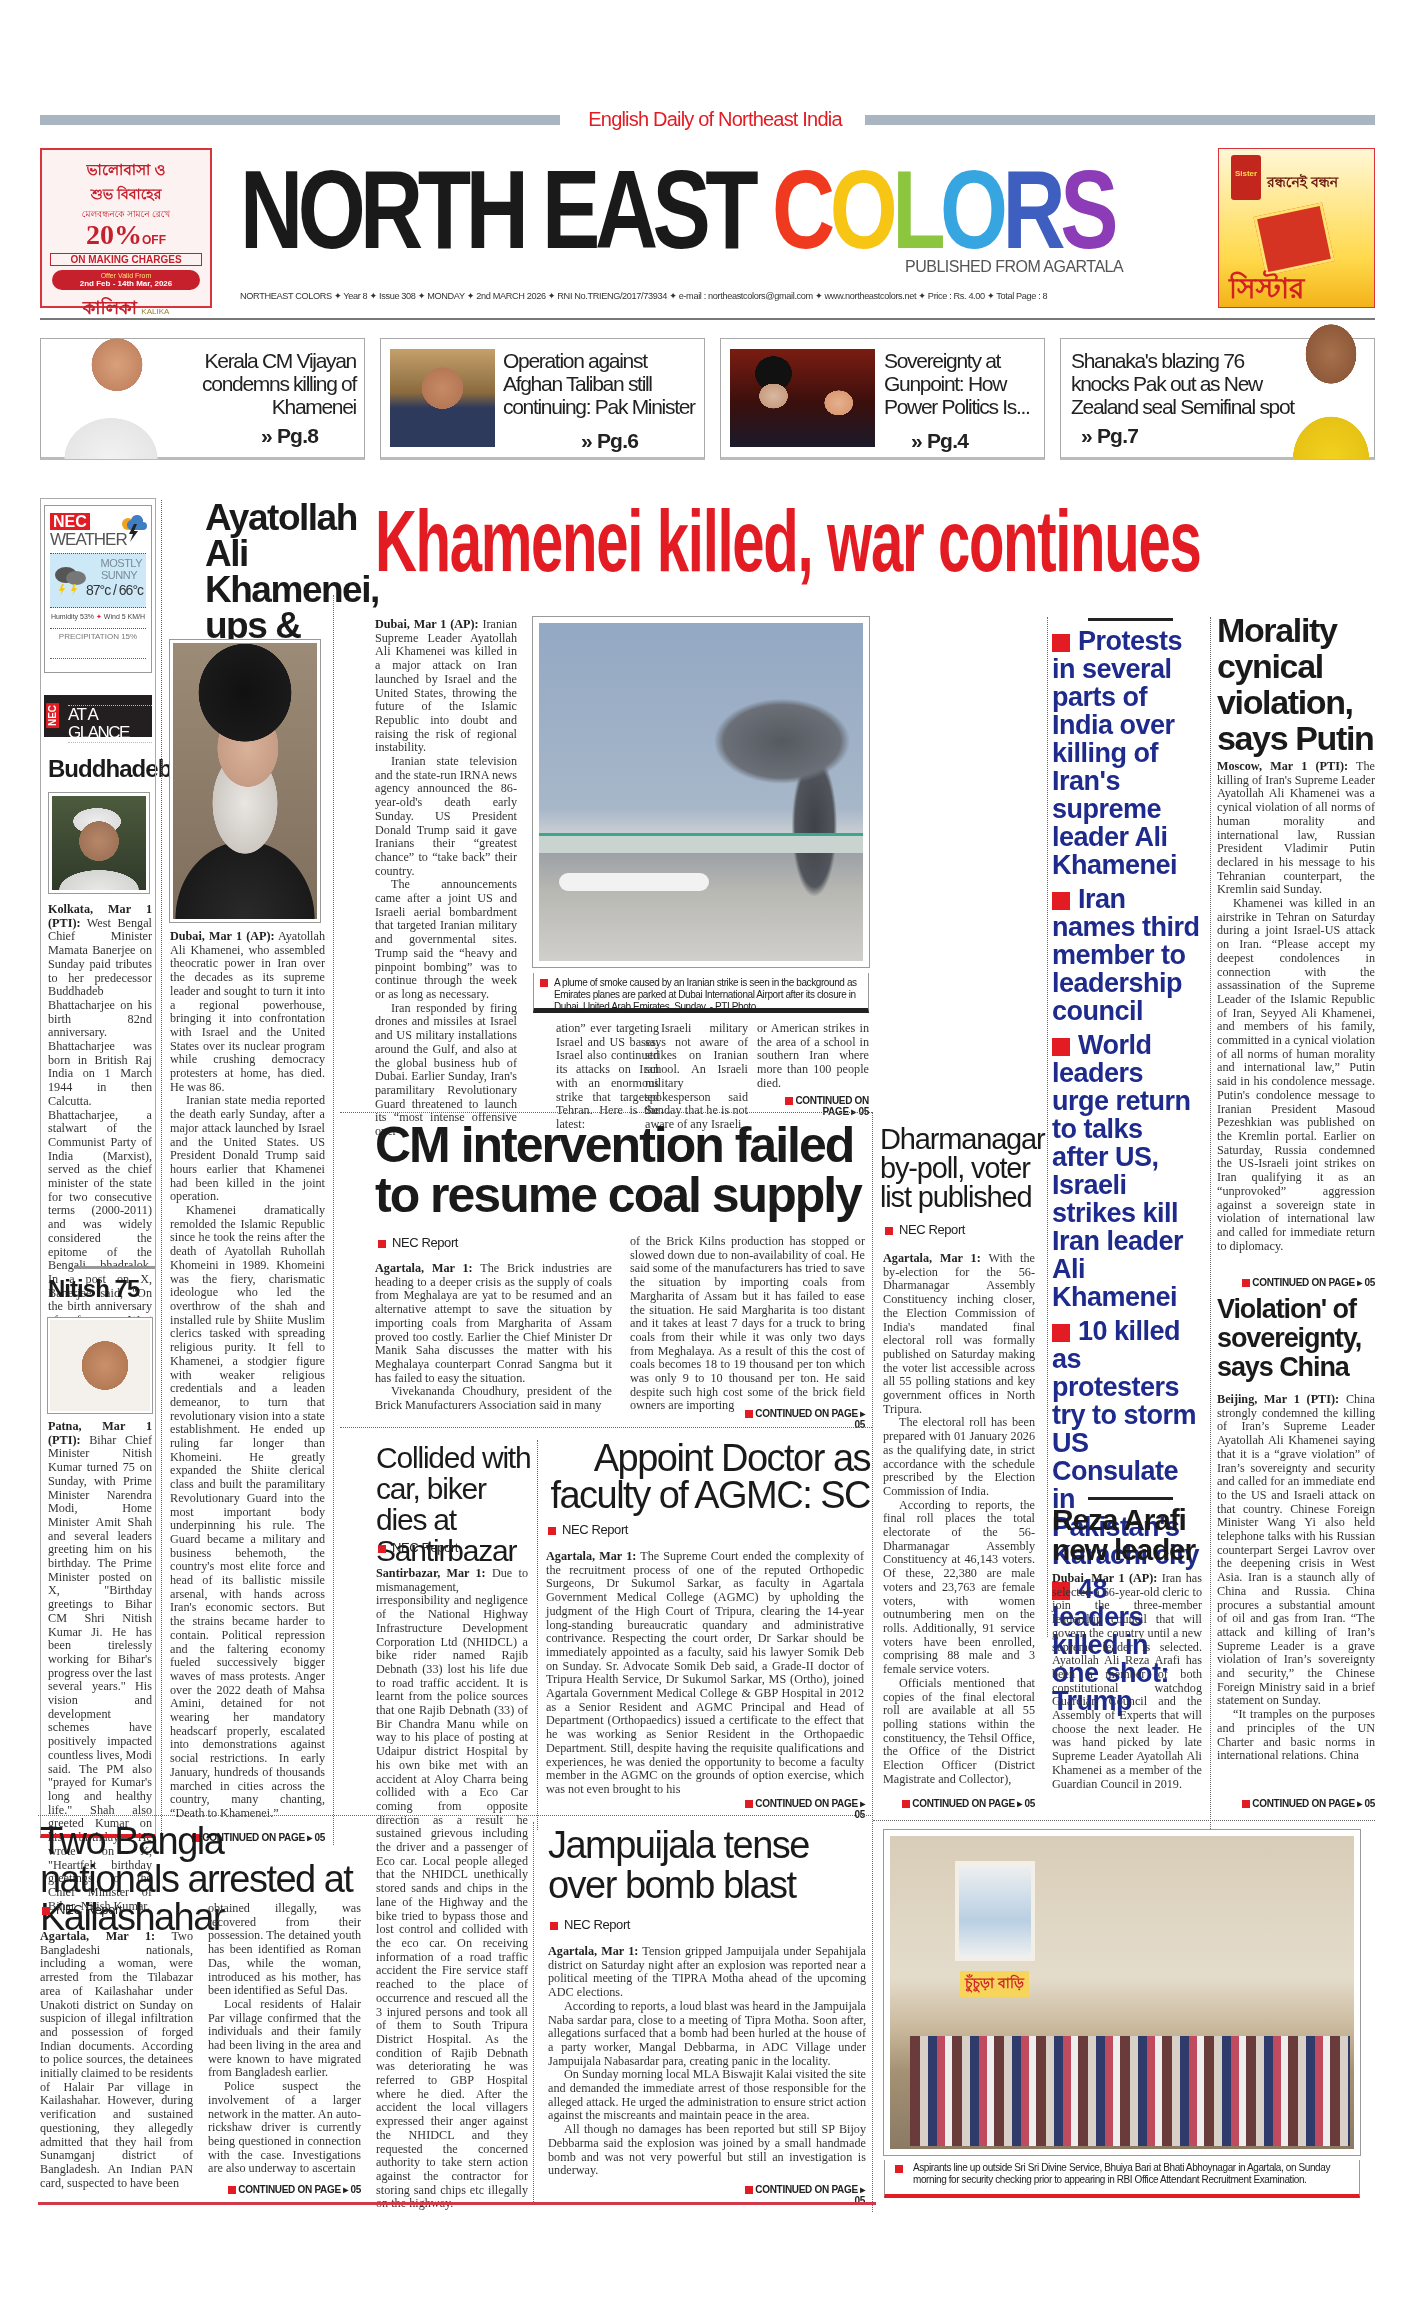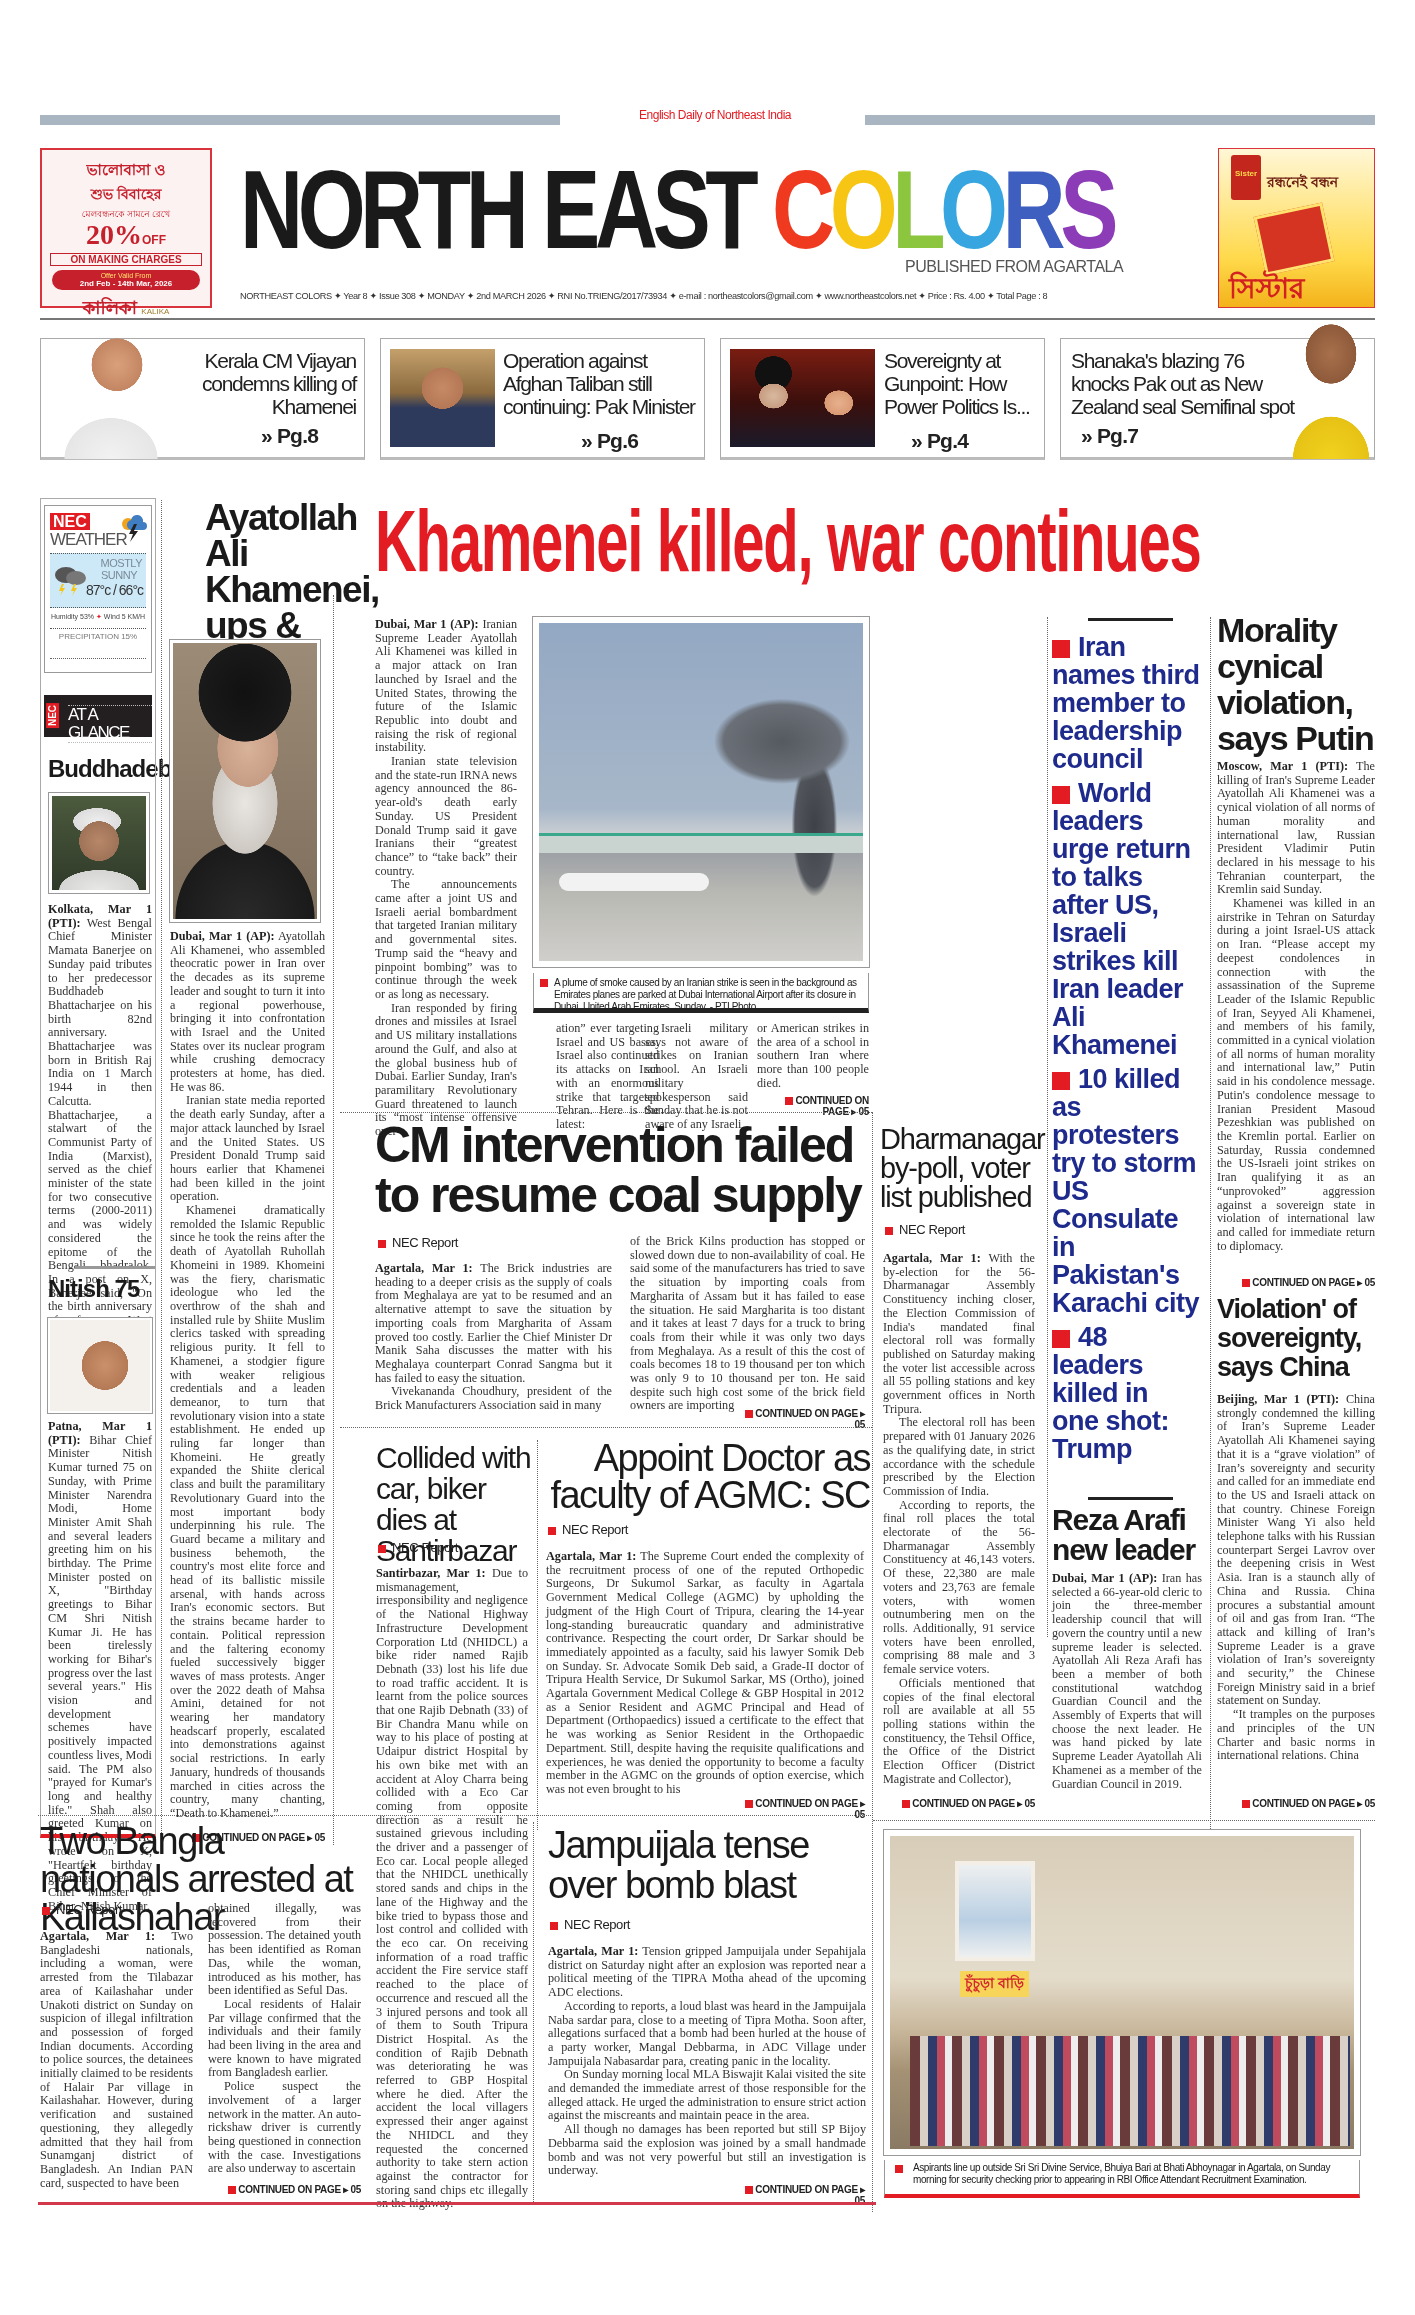--- a/index.html
+++ b/index.html
@@ -22,21 +22,21 @@
 .bluehl{font-family:"Liberation Sans",sans-serif;font-weight:bold;color:#1e2a8c;font-size:27px;line-height:28px;letter-spacing:-0.5px}
 .bluehl .red-sq{width:18px;height:18px;margin-right:8px}
 .teaser{position:absolute;border:1px solid #aaa;border-bottom:3px solid #bbb;background:#fff}
 .teaser-text{font-family:"Liberation Sans",sans-serif;font-size:21px;line-height:23px;letter-spacing:-1.3px;color:#222}
 .teaser-pg{font-family:"Liberation Sans",sans-serif;font-weight:bold;font-size:21px;letter-spacing:-0.8px;color:#222}
 </style>
 </head>
 <body>
 
 <div class="abs" style="left:40px;top:115px;width:520px;height:10px;background:#a9b6c1"></div>
-<div class="abs cond" style="left:570px;top:108px;width:290px;text-align:center;font-size:12px;color:#e31b23">English Daily of Northeast India</div>
+<div class="abs cond" style="left:570px;top:108px;width:290px;text-align:center;font-size:20px;color:#e31b23">English Daily of Northeast India</div>
 <div class="abs" style="left:865px;top:115px;width:510px;height:10px;background:#a9b6c1"></div>
 
 <div class="abs" style="left:40px;top:148px;width:172px;height:160px;border:2px solid #d9333b;background:#fdf2f2;text-align:center;font-family:'Liberation Sans',sans-serif;color:#c6202c">
   <div style="font-size:15px;font-weight:bold;margin-top:8px">ভালোবাসা ও</div>
   <div style="font-size:14px;font-weight:bold">শুভ বিবাহের</div>
   <div style="font-size:9px">মেলবন্ধনকে সামনে রেখে</div>
   <div style="line-height:26px"><span style="font-size:28px;font-weight:bold;font-family:'Liberation Serif',serif">20%</span><span style="font-size:12px;font-weight:bold">OFF</span></div>
   <div style="font-size:10px;font-weight:bold;border:1px solid #c6202c;margin:0 8px">ON MAKING CHARGES</div>
   <div style="background:#c6202c;color:#fff;border-radius:10px;margin:4px 10px;padding:2px 0">
     <div style="font-size:7px;color:#ffe36e">Offer Valid From</div>
@@ -161,20 +161,21 @@
 <div class="abs body" style="left:757px;top:1022px;width:112px">
   <p class="first">or American strikes in the area of a school in southern Iran where more than 100 people died.</p>
 </div>
 <div class="abs cont" style="left:757px;top:1095px;width:112px"><span class="red-sq"></span><span>CONTINUED ON PAGE ▸ 05</span></div>
 
 <div class="abs hdot" style="left:340px;top:1112px;width:532px"></div>
 
 <div class="abs vdot" style="left:1047px;top:617px;height:1020px"></div>
 <div class="abs" style="left:1088px;top:618px;width:85px;height:3px;background:#222"></div>
 <div class="abs" style="left:1052px;top:627px;width:148px">
+  <div class="bluehl"><span class="red-sq"></span><span>Protests in several parts of India over killing of Iran's supreme leader Ali Khamenei</span></div>
   <div class="bluehl" style="margin-top:6px"><span class="red-sq"></span><span>Iran names third member to leadership council</span></div>
   <div class="bluehl" style="margin-top:6px"><span class="red-sq"></span><span>World leaders urge return to talks after US, Israeli strikes kill Iran leader Ali Khamenei</span></div>
   <div class="bluehl" style="margin-top:6px"><span class="red-sq"></span><span>10 killed as protesters try to storm US Consulate in Pakistan's Karachi city</span></div>
   <div class="bluehl" style="margin-top:6px"><span class="red-sq"></span><span>48 leaders killed in one shot: Trump</span></div>
 </div>
 <div class="abs" style="left:1088px;top:1497px;width:85px;height:3px;background:#222"></div>
 <div class="abs hl" style="left:1052px;top:1505px;width:150px;font-size:30px;line-height:30px;font-weight:bold">Reza Arafi new leader</div>
 <div class="abs body" style="left:1052px;top:1572px;width:150px">
   <p class="first"><span class="dl">Dubai, Mar 1 (AP):</span> <span>Iran has selected a 66-year-old cleric to join the three-member leadership council that will govern the country until a new supreme leader is selected. Ayatollah Ali Reza Arafi has been a member of both constitutional watchdog Guardian Council and the Assembly of Experts that will choose the next leader. He was hand picked by late Supreme Leader Ayatollah Ali Khamenei as a member of the Guardian Council in 2019.</span></p>
 </div>

